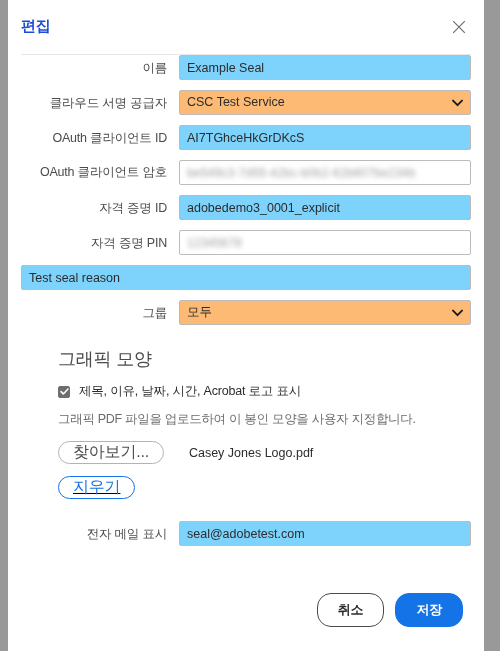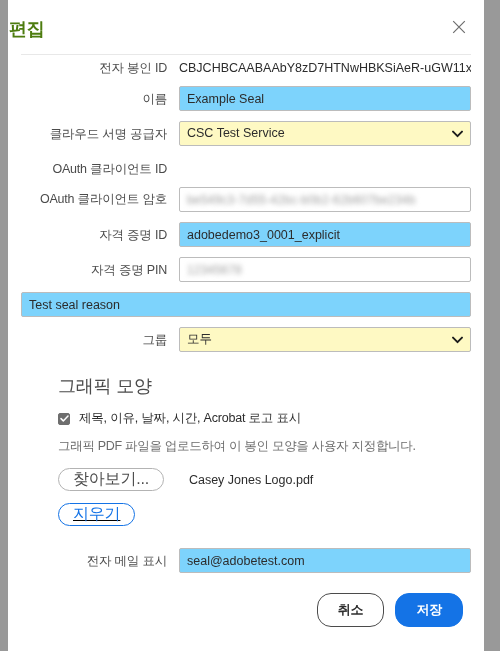--- a/index.html
+++ b/index.html
@@ -34,25 +34,25 @@
     overflow: hidden;
   }
 
   .dialog-header {
     position: relative;
     height: 55px;
     box-sizing: border-box;
   }
   .dialog-title {
     position: absolute;
-    left: 1px;
+    left: 13px;
     top: 17px;
-    font-size: 18px;
+    font-size: 15px;
     font-weight: bold;
-    color: #4d7c0f;
+    color: #1d4ed8;
     letter-spacing: -0.2px;
   }
   .close-btn {
     position: absolute;
     right: 12px;
     top: 14px;
     width: 26px;
     height: 26px;
     display: flex;
     align-items: center;
@@ -148,21 +148,21 @@
   .masked-wrap { position: relative; }
 
   
   .select-wrap { position: relative; }
   .select {
     width: 100%;
     height: 25px;
     box-sizing: border-box;
     border: 1px solid #bcbcbc;
     border-radius: 2px;
-    background: #fef9c3;
+    background: #fdba74;
     font-family: inherit;
     font-size: 12.5px;
     color: #2c2c2c;
     padding: 0 24px 0 7px;
     outline: none;
     line-height: 23px;
     appearance: none;
     -webkit-appearance: none;
     cursor: pointer;
   }
@@ -305,26 +305,20 @@
       <div class="close-btn">
         <svg width="14" height="14" viewBox="0 0 14 14" aria-hidden="true">
           <path d="M1.2 1.2 L12.8 12.8 M12.8 1.2 L1.2 12.8" stroke="#6e6e6e" stroke-width="1.2" fill="none"></path>
         </svg>
       </div>
       <div class="header-rule"></div>
     </div>
 
     <div class="form-body">
 
-      <div class="row">
-        <div class="label">전자 봉인 ID</div>
-        <div class="field">
-          <div class="static-value">CBJCHBCAABAAbY8zD7HTNwHBKSiAeR-uGW11x</div>
-        </div>
-      </div>
 
       <div class="row">
         <div class="label">이름</div>
         <div class="field">
           <input class="input" type="text" value="Example Seal" style="">
         </div>
       </div>
 
       <div class="row">
         <div class="label">클라우드 서명 공급자</div>
@@ -337,20 +331,23 @@
               <svg width="11" height="8" viewBox="0 0 11 8" aria-hidden="true">
                 <path d="M1 1.6 L5.5 6.2 L10 1.6" stroke="#1b1b1b" stroke-width="1.9" fill="none" stroke-linecap="round" stroke-linejoin="round"></path>
               </svg>
             </span>
           </div>
         </div>
       </div>
 
       <div class="row">
         <div class="label">OAuth 클라이언트 ID</div>
+        <div class="field">
+          <input class="input" type="text" value="AI7TGhceHkGrDKcS" style="">
+        </div>
       </div>
 
       <div class="row">
         <div class="label two-line">OAuth 클라이언트 암호</div>
         <div class="field">
           <div class="masked-wrap">
             <input class="input masked" type="text" value="" style="">
             <span class="masked-text">be549c3-7d55-42bc-b0b2-62b607be234b</span>
           </div>
         </div>

